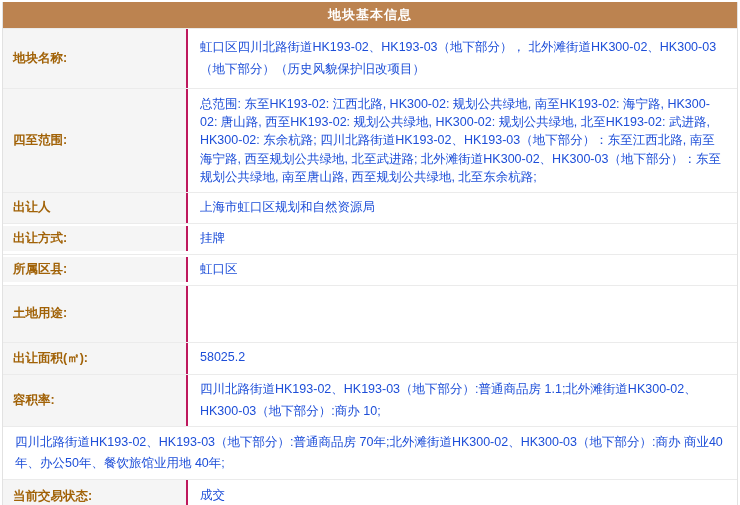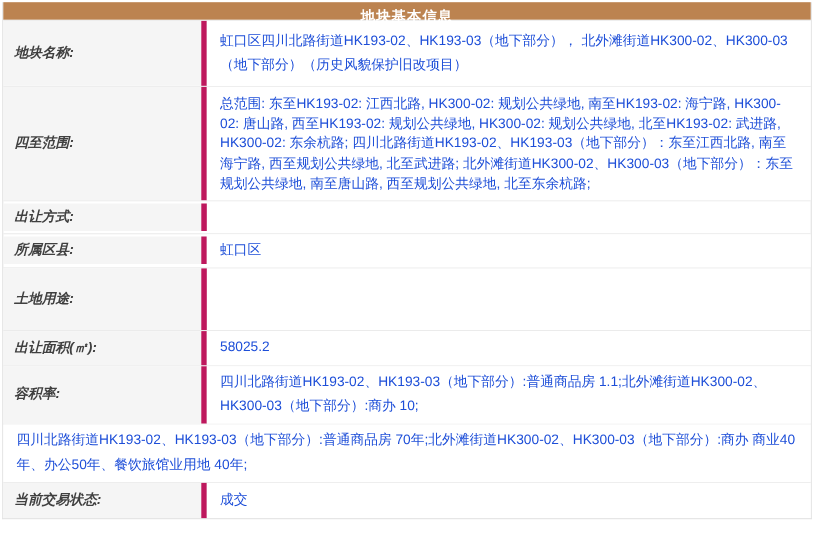--- a/index.html
+++ b/index.html
@@ -20,43 +20,42 @@
     box-sizing: border-box;
     border: 1px solid #e2e2e2;
     border-top: none;
   }
   .table-header {
     background: #bc8350;
     color: #ffffff;
     font-size: 13px;
     font-weight: bold;
     text-align: center;
-    height: 16px;
+    height: 26px;
     line-height: 26px;
     letter-spacing: 1px;
   }
   .row {
     display: flex;
     border-top: 1px solid #ebebeb;
     box-sizing: border-box;
   }
   .row:first-of-type { border-top: none; }
   .cell-label {
     width: 185px;
     min-width: 185px;
     box-sizing: border-box;
     background: #f5f5f5;
-    color: #404040;
+    color: #a16207;
     font-size: 12.5px;
     font-weight: bold;
     padding: 4px 8px 4px 10px;
     display: flex;
     align-items: center;
-    border-right: 5px solid #be185d;
-    font-style: italic;
+    border-right: 2px solid #be185d;
   }
   .cell-value {
     flex: 1;
     box-sizing: border-box;
     background: #ffffff;
     color: #1d4ed8;
     font-size: 12.5px;
     line-height: 1.75;
     padding: 4px 10px 4px 12px;
     display: flex;
@@ -86,23 +85,28 @@
     <div class="row r0">
       <div class="cell-label">地块名称:</div>
       <div class="cell-value">虹口区四川北路街道HK193-02、HK193-03（地下部分）， 北外滩街道HK300-02、HK300-03（地下部分）（历史风貌保护旧改项目）</div>
     </div>
 
     <div class="row r1">
       <div class="cell-label">四至范围:</div>
       <div class="cell-value dense">总范围: 东至HK193-02: 江西北路, HK300-02: 规划公共绿地, 南至HK193-02: 海宁路, HK300-02: 唐山路, 西至HK193-02: 规划公共绿地, HK300-02: 规划公共绿地, 北至HK193-02: 武进路, HK300-02: 东余杭路; 四川北路街道HK193-02、HK193-03（地下部分）：东至江西北路, 南至海宁路, 西至规划公共绿地, 北至武进路; 北外滩街道HK300-02、HK300-03（地下部分）：东至规划公共绿地, 南至唐山路, 西至规划公共绿地, 北至东余杭路;</div>
     </div>
 
+    <div class="row r2">
+      <div class="cell-label">出让人</div>
+      <div class="cell-value">上海市虹口区规划和自然资源局</div>
+    </div>
 
     <div class="row r3">
       <div class="cell-label">出让方式:</div>
+      <div class="cell-value">挂牌</div>
     </div>
 
     <div class="row r4">
       <div class="cell-label">所属区县:</div>
       <div class="cell-value">虹口区</div>
     </div>
 
     <div class="row r5">
       <div class="cell-label">土地用途:</div>
     </div>

